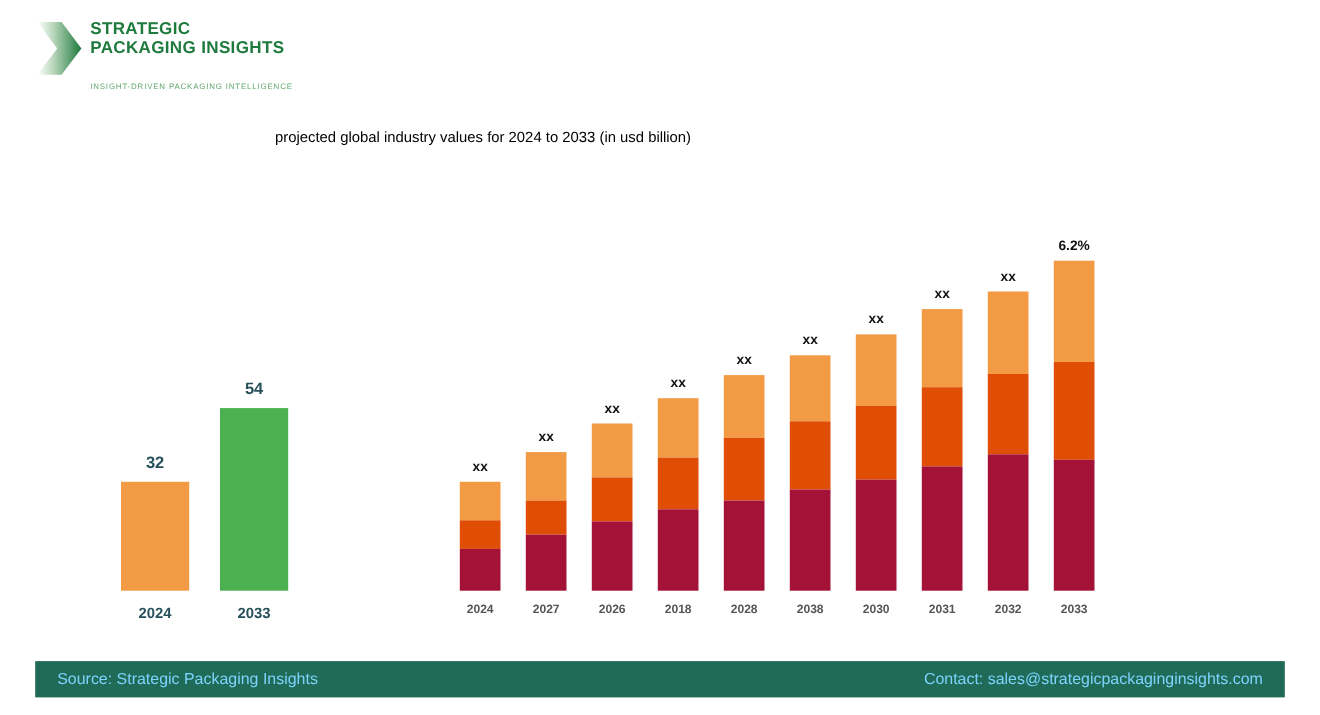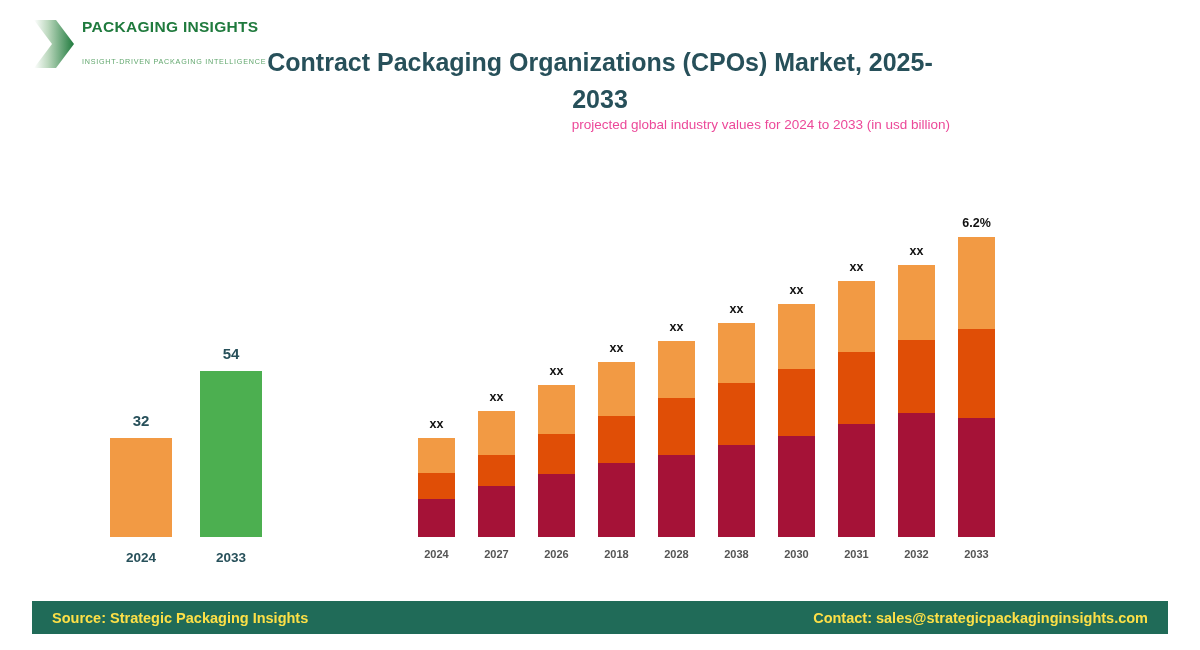--- a/index.html
+++ b/index.html
@@ -25,21 +25,21 @@
   }
 
   
   .title {
     position: absolute; left: 250px; top: 44px; width: 700px;
     text-align: center; font-size: 25px; font-weight: bold;
     color: #27505A; line-height: 37px;
   }
   .subtitle {
     position: absolute; left: 250px; top: 117px; width: 700px;
-    text-align: right; font-size: 13.5px; color: #ec4899;
+    text-align: left; font-size: 13.5px; color: #000000;
   }
 
   
   .cagr-badge {
     position: absolute; left: 68px; top: 160px;
     width: 152px; height: 40px;
     background: #206B58; color: #ffffff;
     display: flex; align-items: center; padding-left: 14px;
     font-size: 19px; font-weight: normal;
   }
@@ -68,21 +68,21 @@
   .sbar-lab {
     position: absolute; bottom: 0; width: 60px; left: -11.5px; text-align: center;
     font-size: 11px; font-weight: bold; color: #555;
   }
 
   
   .footer {
     position: absolute; left: 32px; bottom: 16px;
     width: 1136px; height: 33px; background: #206B58;
     display: flex; align-items: center; justify-content: space-between;
-    padding: 0 20px; color: #fde047; font-size: 14.5px; font-weight: bold;
+    padding: 0 20px; color: #7dd3fc; font-size: 14.5px; font-weight: normal;
   }
 </style>
 </head>
 <body>
 
 <div class="page">
 
   <div class="logo">
     <div class="logo-chevron">
       <svg width="44" height="52" viewBox="0 0 44 52">
@@ -90,26 +90,26 @@
           <linearGradient id="cg" x1="0" y1="0" x2="1" y2="0">
             <stop offset="0%" stop-color="#ffffff"></stop>
             <stop offset="35%" stop-color="#BCD8BE"></stop>
             <stop offset="100%" stop-color="#1F7A3D"></stop>
           </linearGradient>
         </defs>
         <path d="M2 2 L24 2 L42 26 L24 50 L2 50 L20 26 Z" fill="url(#cg)"></path>
       </svg>
     </div>
     <div class="logo-text">
+      <div class="logo-l1">STRATEGIC</div>
       <div class="logo-l2">PACKAGING INSIGHTS</div>
       <div class="logo-tag">INSIGHT-DRIVEN PACKAGING INTELLIGENCE</div>
     </div>
   </div>
 
-  <div class="title">Contract Packaging Organizations (CPOs) Market, 2025-2033</div>
   <div class="subtitle">projected global industry values for 2024 to 2033 (in usd billion)</div>
 
 
   <div class="left-chart" id="leftChart">
       <div class="lc-bar" style="left: 55px; height: 98.6667px;">
         <div class="fill" style="height: 98.6667px; background: rgb(242, 154, 68);"></div>
       </div>
       <div class="lc-val" style="left: 55px; bottom: 135.667px;">32</div>
       <div class="lc-lab" style="left: 55px;">2024</div>
       <div class="lc-bar" style="left: 145px; height: 166.5px;">

